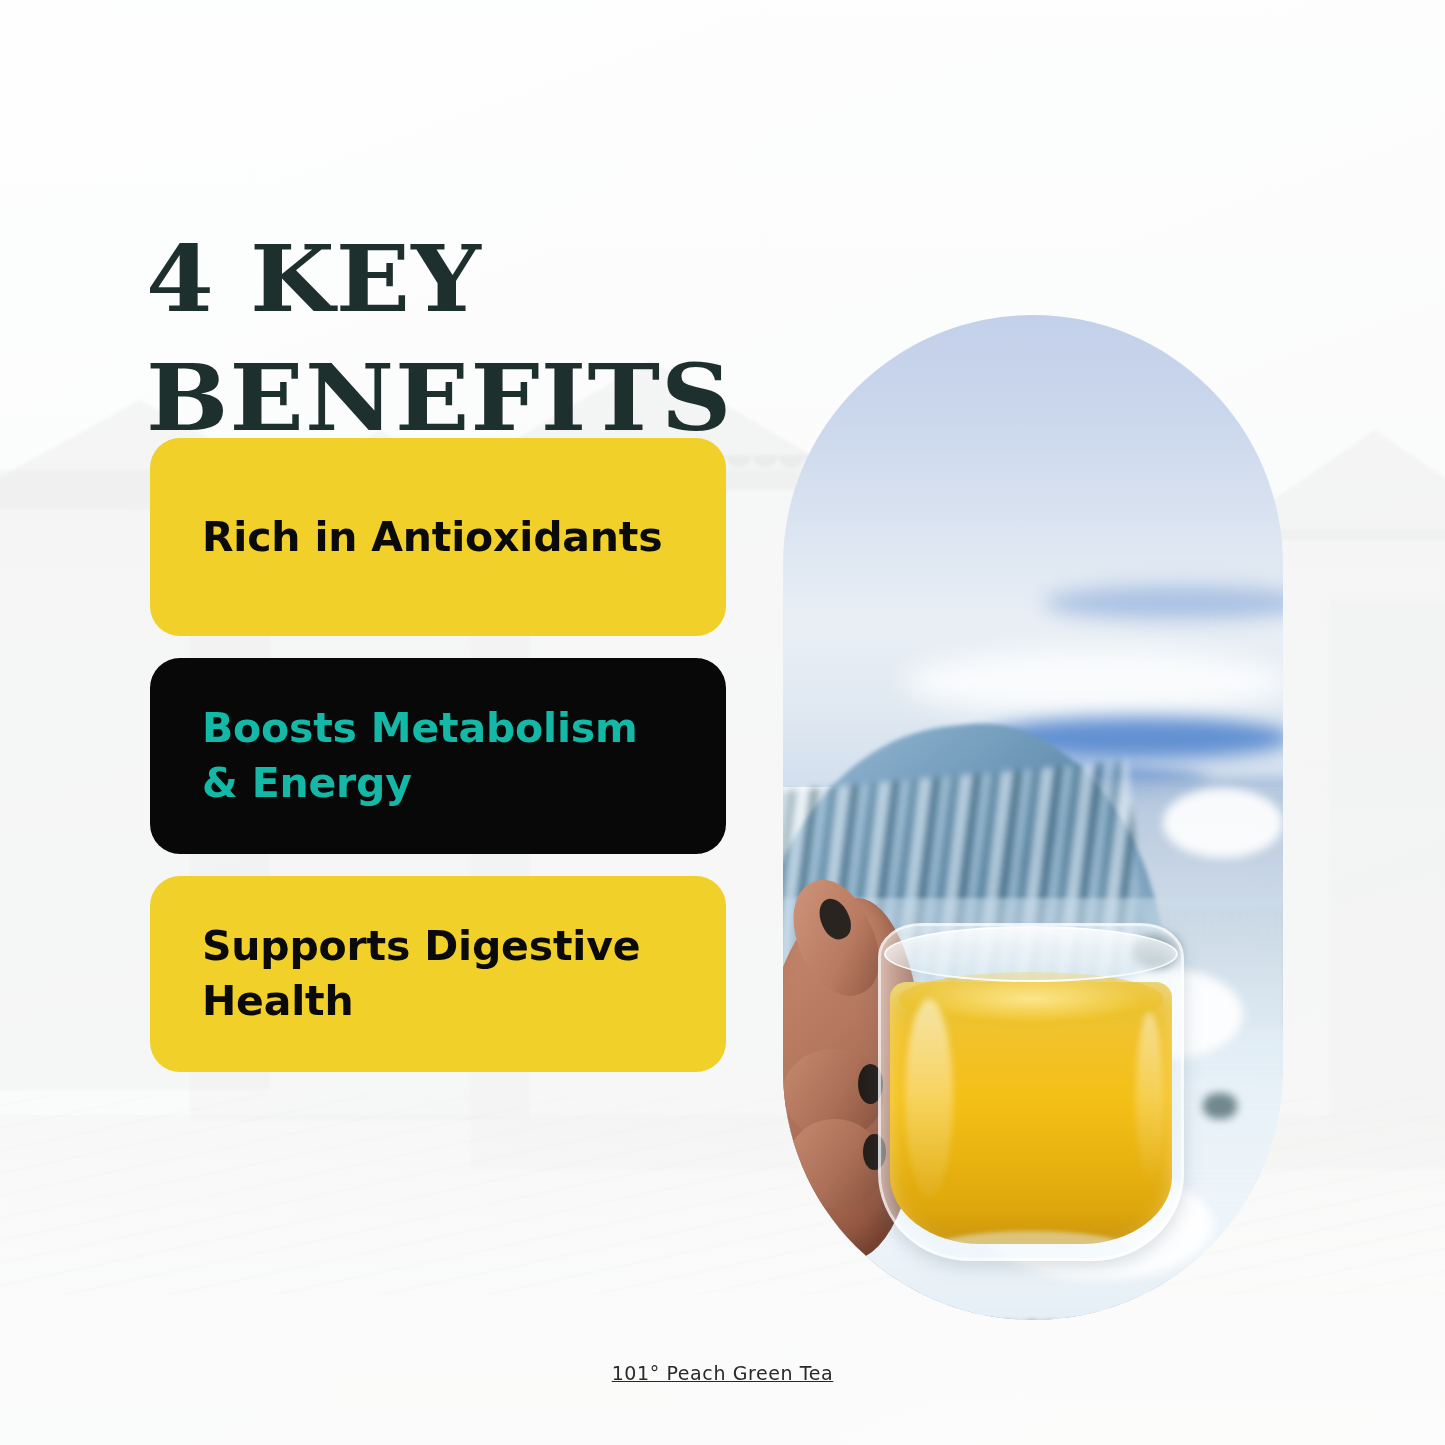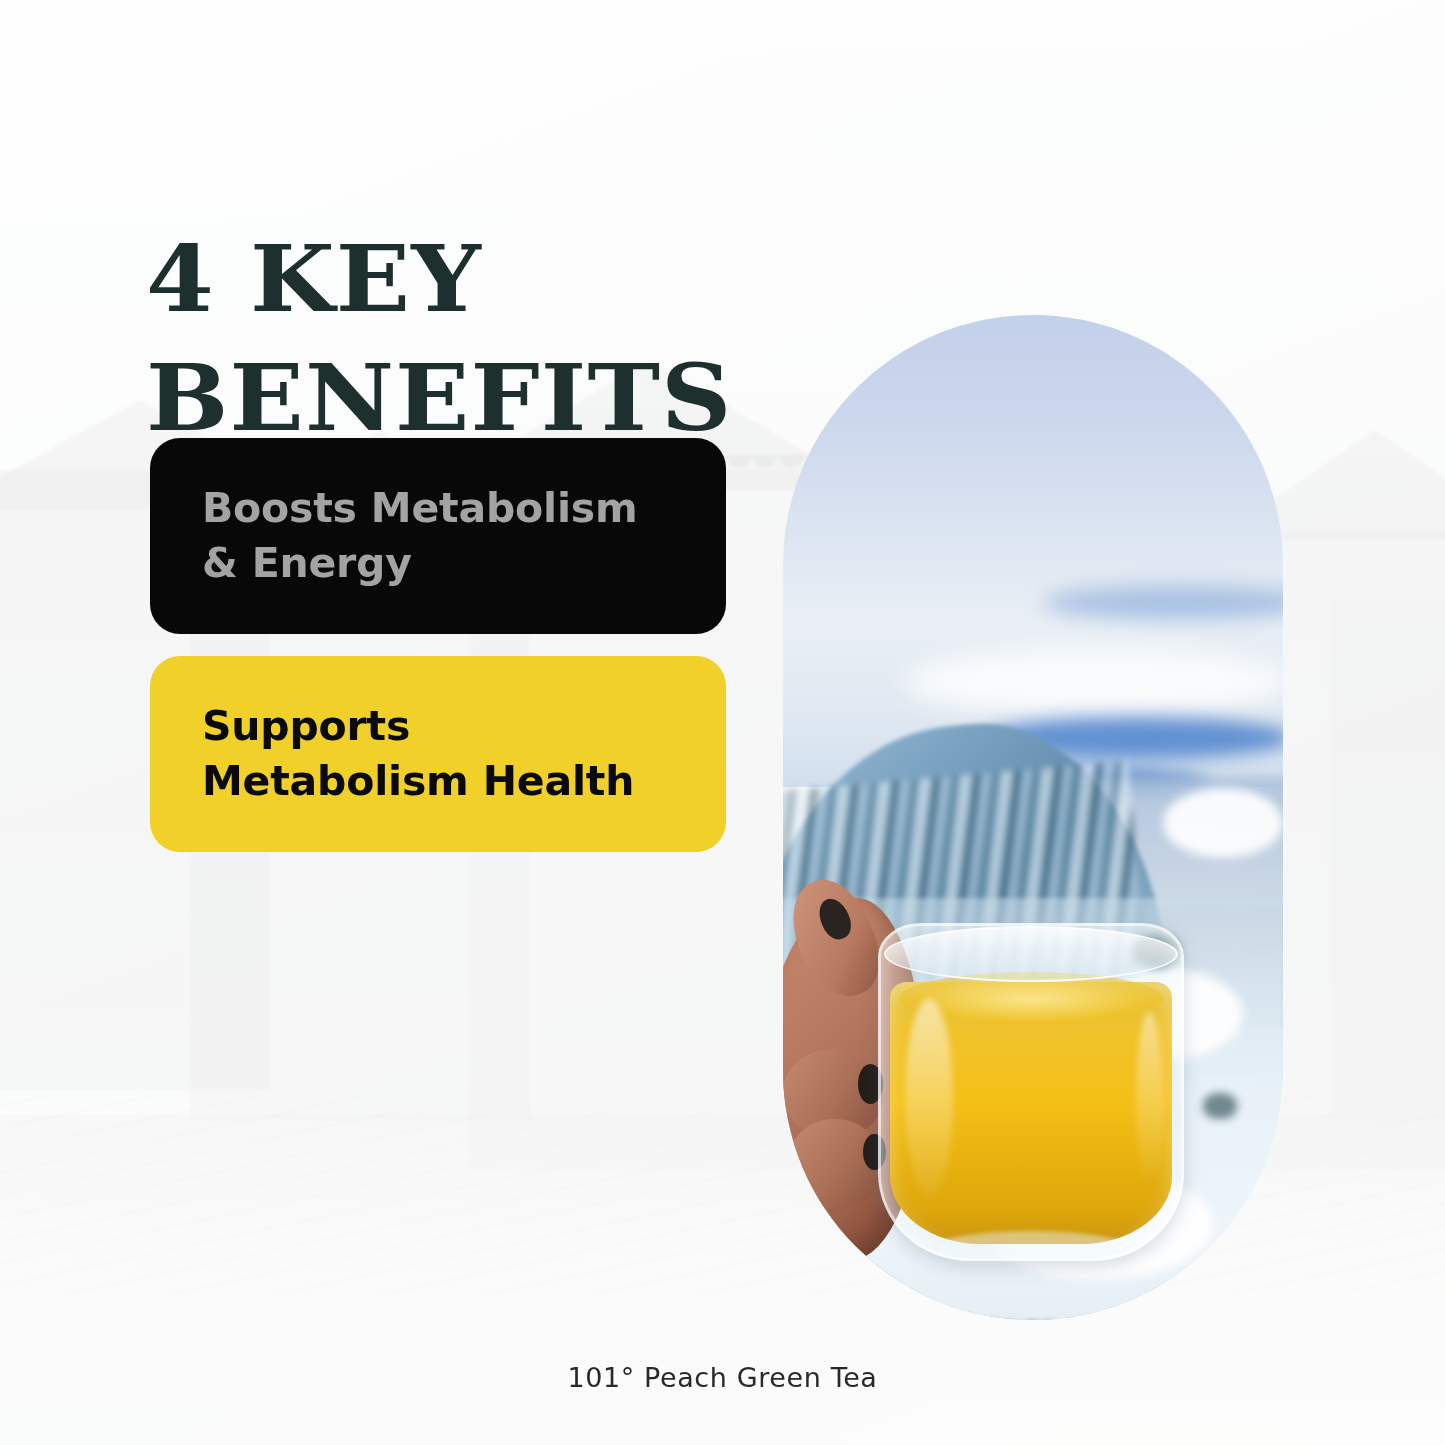--- a/index.html
+++ b/index.html
@@ -132,21 +132,21 @@
   .card.dark   { background: #080808; }
 
   .card-label {
     font-family: "DejaVu Sans", sans-serif;
     font-weight: 700;
     font-size: 41px;
     line-height: 1.34;
     letter-spacing: -0.2px;
   }
   .card.yellow .card-label { color: #0a0a0a; }
-  .card.dark   .card-label { color: #a3a3a3; }
+  .card.dark   .card-label { color: #14b8a6; }
 
   
   .card.first { min-height: 198px; }
 
   
   .photo {
     position: absolute;
     left: 783px;
     top: 315px;
     width: 500px;
@@ -367,24 +367,25 @@
 
   
   .caption {
     position: absolute;
     left: 0;
     top: 1362px;
     width: 1445px;
     text-align: center;
     z-index: 7;
     font-family: "DejaVu Sans", sans-serif;
-    font-size: 27px;
+    font-size: 19px;
     font-weight: 400;
     letter-spacing: 0.6px;
     color: #29292b;
+    text-decoration: underline;
   }
 </style>
 </head>
 <body>
 
 <div id="poster">
 
   <div class="bg-wash">
     <div class="tint"></div>
 
@@ -407,27 +408,30 @@
     <div class="haze"></div>
   </div>
 
   <h1 class="headline">
     <span class="ln">4 KEY</span>
     <span class="ln">BENEFITS</span>
   </h1>
 
   <div class="cards">
 
+    <div class="card yellow first">
+      <span class="card-label">Rich in Antioxidants</span>
+    </div>
 
     <div class="card dark">
       <span class="card-label">Boosts Metabolism &amp; Energy</span>
     </div>
 
     <div class="card yellow">
-      <span class="card-label">Supports Metabolism Health</span>
+      <span class="card-label">Supports Digestive Health</span>
     </div>
 
 
   </div>
 
   <div class="photo">
     <div class="sky"></div>
     <div class="cloudD"></div>
     <div class="cloudA"></div>
     <div class="cloudB"></div>

